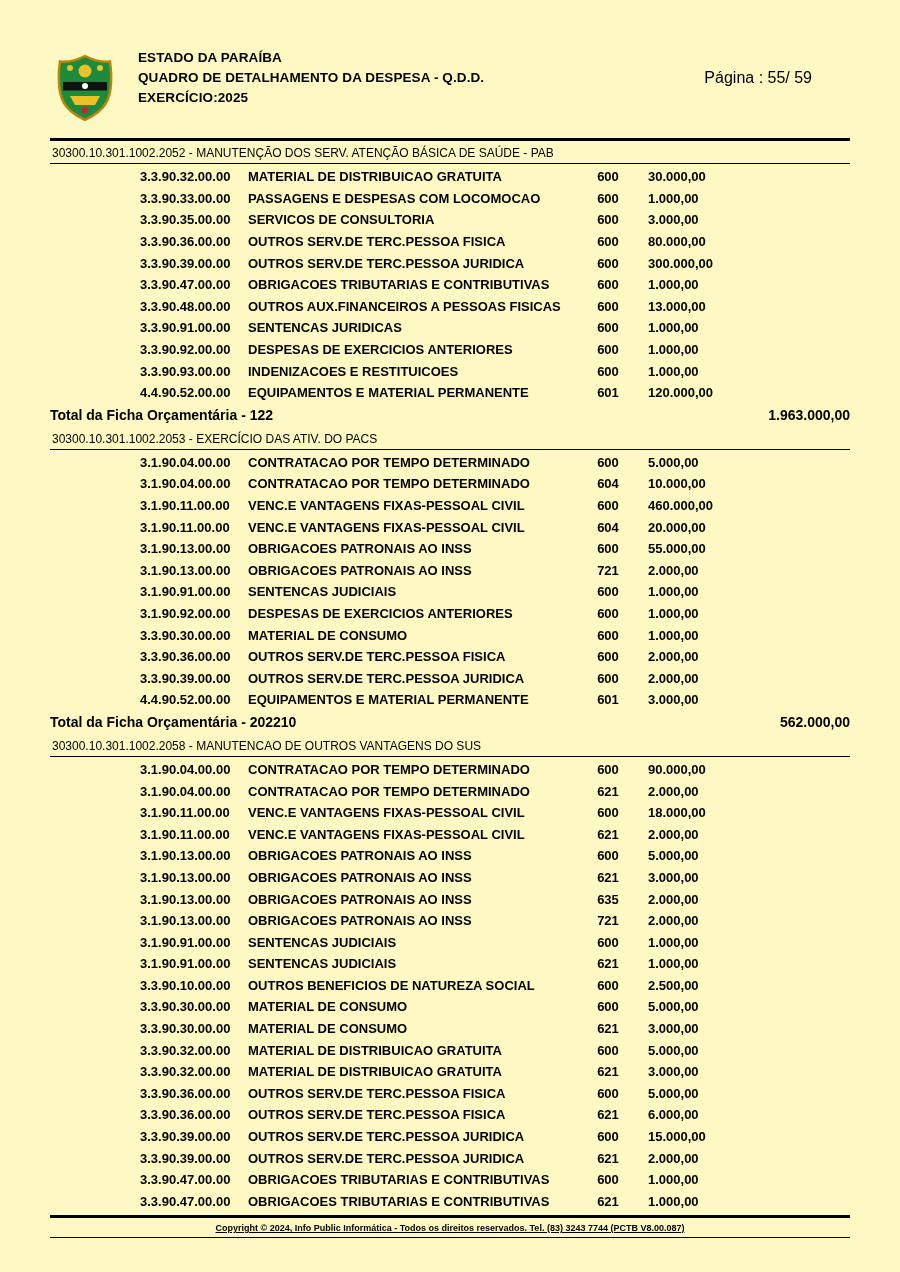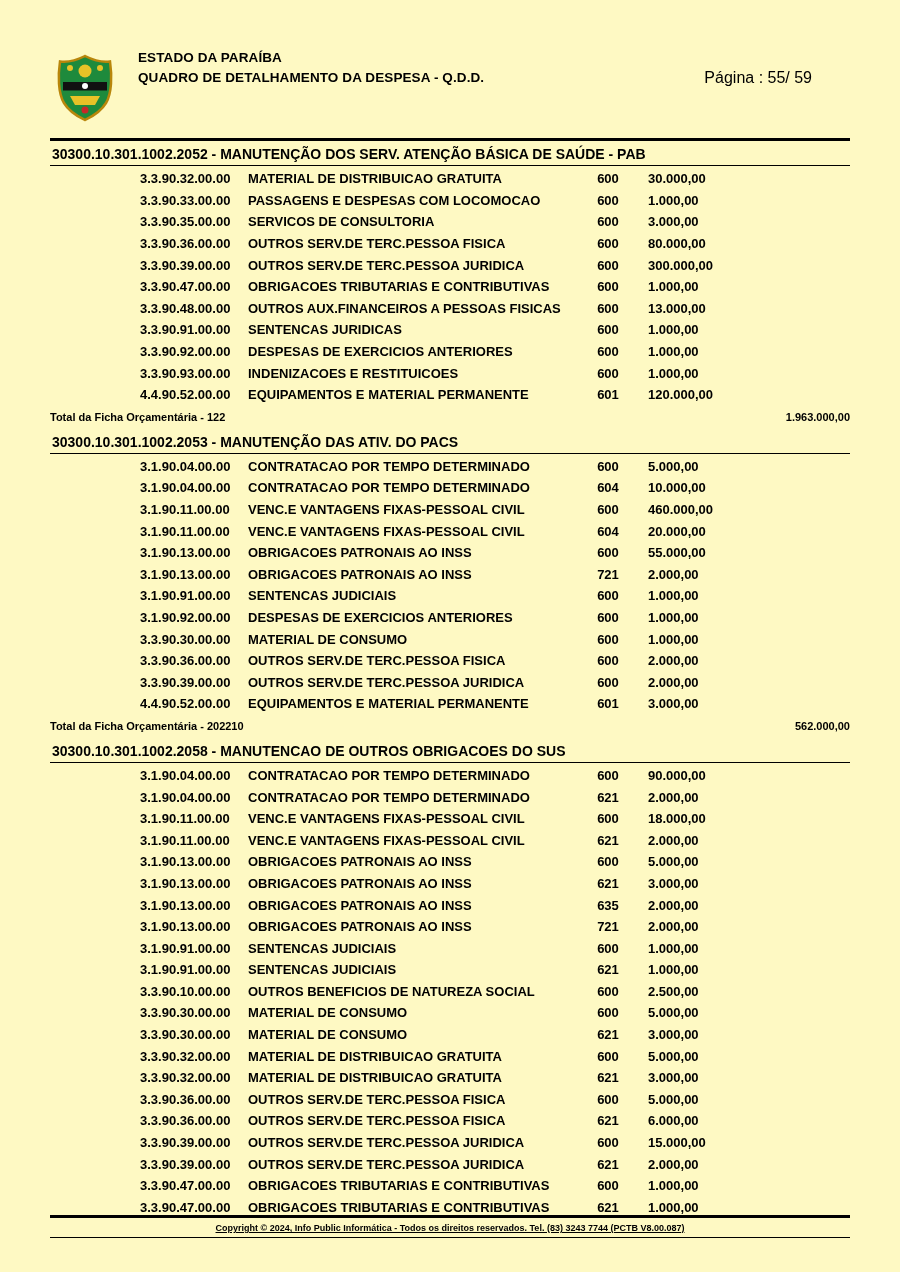--- a/index.html
+++ b/index.html
@@ -11,36 +11,36 @@
   }
   
   .header { position:absolute; top:46px; left:50px; right:50px; height:86px; }
   .logo { position:absolute; left:6px; top:8px; width:58px; height:68px; }
   .header-text { margin-left:88px; padding-top:2px; }
   .header-text .hline { font-weight:bold; font-size:13.5px; line-height:20px; letter-spacing:.1px; }
   .page-num { position:absolute; right:38px; top:4px; font-size:16px; font-weight:normal;margin-top:19px; }
   
   .content { position:absolute; top:138px; left:50px; width:800px; border-top:3px solid #000; }
   .section-title {
-    font-weight:bold; font-size:14px; padding:5px 0 3px 2px;
+    font-weight:normal; font-size:12px; padding:5px 0 3px 2px;
     border-bottom:1px solid #000;
   }
   .rows { padding-top:2px; }
   .row {
     display:grid;
     grid-template-columns:90px 108px 320px 80px 92px 1fr;
     height:21.6px; align-items:center; font-size:13px;font-weight:bold;
   }
   .row .code { grid-column:2; }
   .row .desc { grid-column:3; white-space:nowrap; overflow:hidden; }
   .row .src  { grid-column:4; text-align:center; }
   .row .amt  { grid-column:5; }
   .total-row {
     display:flex; justify-content:space-between; align-items:center;
-    font-weight:bold; font-size:11px; height:23px;
+    font-weight:bold; font-size:14px; height:23px;
   }
   
   .footer { position:absolute; left:50px; right:50px; bottom:34px;text-decoration:underline; }
   .footer .bar { border-top:3px solid #000; }
   .footer .copy {
     text-align:center; font-size:9px; font-weight:bold; padding:5px 0 4px 0;
   }
   .footer .thin { border-top:1px solid #000; }
 </style>
 </head>
@@ -57,20 +57,21 @@
         <circle cx="44" cy="14" r="3" fill="#e8c227"></circle>
         <rect x="7" y="28" width="44" height="8.5" fill="#111111"></rect>
         <circle cx="29" cy="32" r="3" fill="#ffffff"></circle>
         <path d="M14 42 h30 l-5 9 h-20 Z" fill="#e8c227"></path>
         <circle cx="29" cy="56" r="3.5" fill="#c62828"></circle>
       </svg>
     </div>
     <div class="header-text">
       <div class="hline">ESTADO DA PARAÍBA</div>
       <div class="hline">QUADRO DE DETALHAMENTO DA DESPESA - Q.D.D.</div>
+      <div class="hline">EXERCÍCIO:2025</div>
     </div>
     <div class="page-num">Página : 55/ 59</div>
   </div>
 
   <main class="content">
     <section class="section">
       <div class="section-title">30300.10.301.1002.2052 - MANUTENÇÃO DOS SERV. ATENÇÃO BÁSICA DE SAÚDE - PAB</div>
       <div class="rows">
     <div class="row">
       <span class="code">3.3.90.32.00.00</span>
@@ -149,21 +150,21 @@
       <span class="amt">120.000,00</span>
     </div>
   </div>
       <div class="total-row">
         <span>Total da Ficha Orçamentária - 122</span>
         <span>1.963.000,00</span>
       </div>
     </section>
 
     <section class="section">
-      <div class="section-title">30300.10.301.1002.2053 - MANUTENÇÃO DAS ATIV. DO PACS</div>
+      <div class="section-title">30300.10.301.1002.2053 - EXERCÍCIO DAS ATIV. DO PACS</div>
       <div class="rows">
     <div class="row">
       <span class="code">3.1.90.04.00.00</span>
       <span class="desc">CONTRATACAO POR TEMPO DETERMINADO</span>
       <span class="src">600</span>
       <span class="amt">5.000,00</span>
     </div>
 
     <div class="row">
       <span class="code">3.1.90.04.00.00</span>
@@ -242,21 +243,21 @@
       <span class="amt">3.000,00</span>
     </div>
   </div>
       <div class="total-row">
         <span>Total da Ficha Orçamentária - 202210</span>
         <span>562.000,00</span>
       </div>
     </section>
 
     <section class="section">
-      <div class="section-title">30300.10.301.1002.2058 - MANUTENCAO DE OUTROS  OBRIGACOES DO SUS</div>
+      <div class="section-title">30300.10.301.1002.2058 - MANUTENCAO DE OUTROS  VANTAGENS DO SUS</div>
       <div class="rows">
     <div class="row">
       <span class="code">3.1.90.04.00.00</span>
       <span class="desc">CONTRATACAO POR TEMPO DETERMINADO</span>
       <span class="src">600</span>
       <span class="amt">90.000,00</span>
     </div>
 
     <div class="row">
       <span class="code">3.1.90.04.00.00</span>

